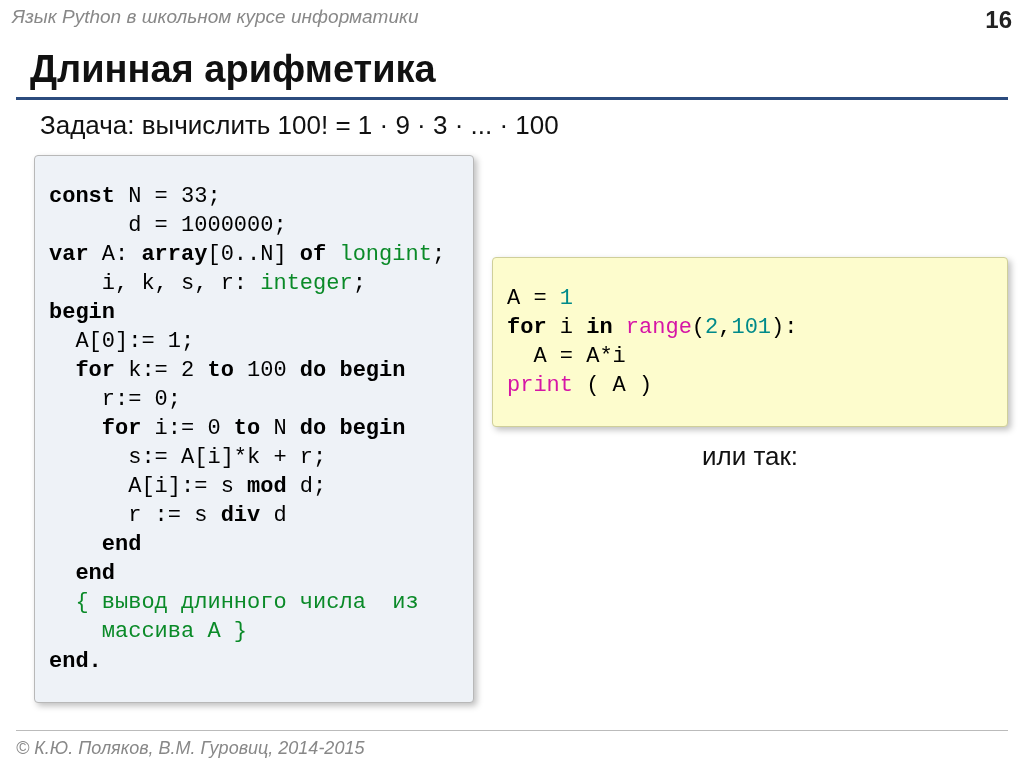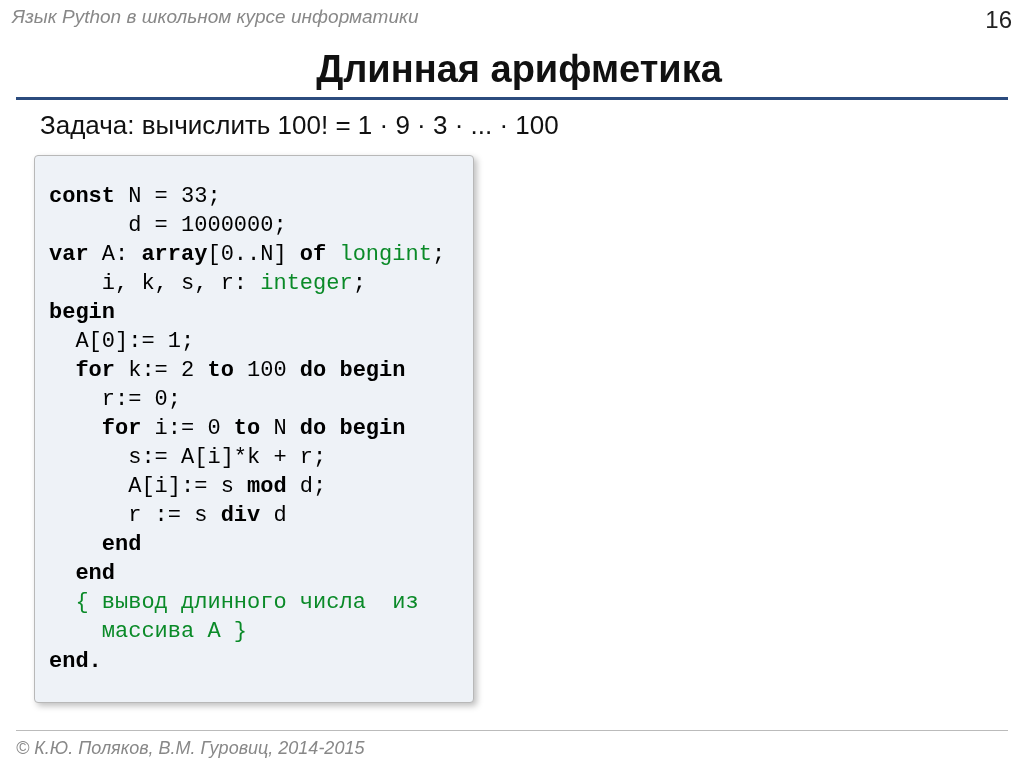--- a/index.html
+++ b/index.html
@@ -15,27 +15,26 @@
     align-items: flex-start;
     justify-content: space-between;
     padding: 6px 12px;
     font-style: italic;
     color: #888;
     font-size: 19px;
     font-family: "Verdana", sans-serif;
   }
   .header .page-num {
     font-style: normal;
-    font-weight: normal;
+    font-weight: bold;
     color: #222;
     font-size: 24px;
   }
   .title-bar {
     margin: 8px 16px 2px 30px;
-    text-align: center;
   }
   .title-bar h1 {
     font-size: 38px;
     font-weight: bold;
     color: #111;
     padding-bottom: 2px;
   }
   .title-underline {
     margin: 4px 16px 10px 16px;
     height: 3px;
@@ -138,21 +137,26 @@
 <span>      A[i]:= s </span><span class="kw">mod</span><span> d;</span>
 <span>      r := s </span><span class="kw">div</span><span> d</span>
 <span class="kw">    end</span>
 <span class="kw">  end</span>
 <span class="comment">  { вывод длинного числа  из</span>
 <span class="comment">    массива A }</span>
 <span class="kw">end.</span></div>
   </div>
 
   <div class="right-col">
+    <div class="code-box yellow"><span>A = </span><span class="num">1</span>
+<span class="kw">for</span><span> i </span><span class="kw">in</span><span> </span><span class="func">range</span><span>(</span><span class="num">2</span><span>,</span><span class="num">101</span><span>):</span>
+<span>  A = A*i</span>
+<span class="func">print</span><span> ( A )</span></div>
 
+    <div class="or-label">или так:</div>
 
   </div>
 </div>
 
 <div class="footer-top-rule"></div>
 <div class="footer">
   <span>© К.Ю. Поляков, В.М. Гуровиц, 2014-2015</span>
 </div>
 
 </body></html>

